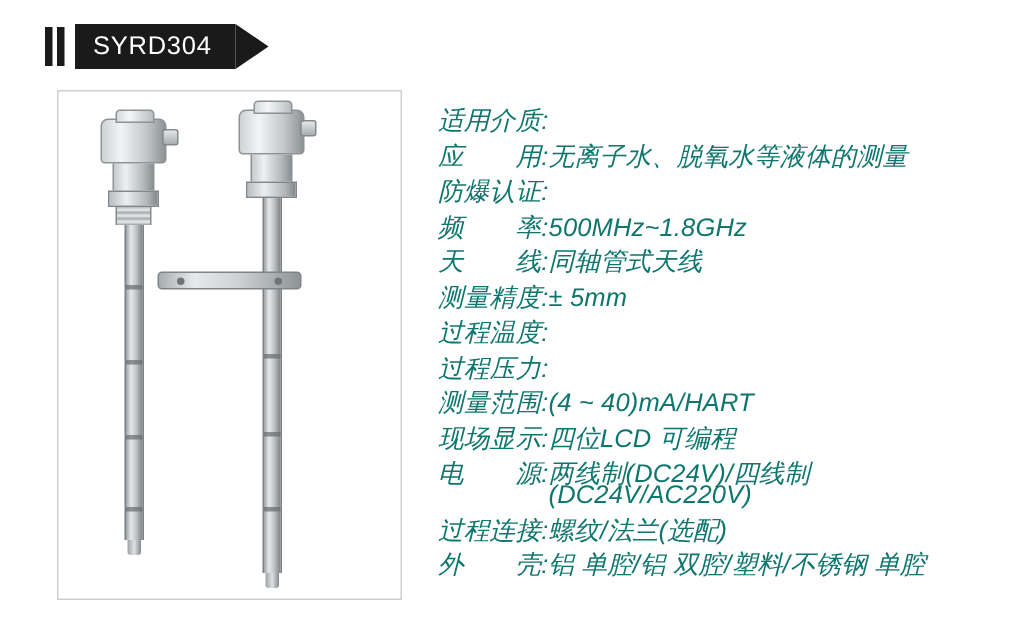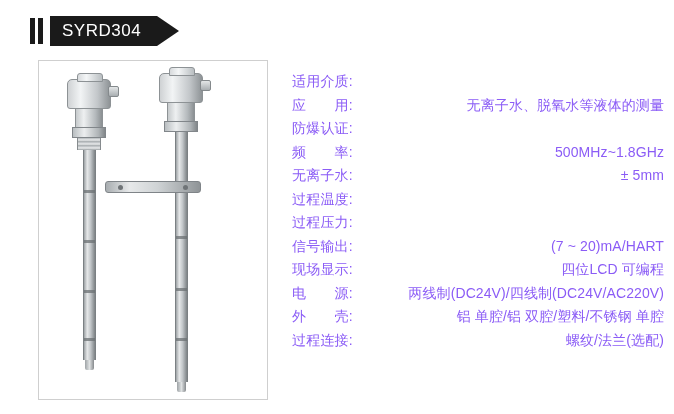--- a/index.html
+++ b/index.html
@@ -11,21 +11,20 @@
     height: 414px;
     background: #ffffff;
     font-family: "Liberation Sans", sans-serif;
     color: #1a1a1a;
     overflow: hidden;
   }
   .page {
     position: relative;
     width: 668px;
     height: 414px;
-    text-align: right;
   }
 
   
   .header {
     position: absolute;
     left: 30px;
     top: 16px;
     display: flex;
     align-items: stretch;
     height: 30px;
@@ -193,23 +192,24 @@
   .specs {
     position: absolute;
     left: 292px;
     top: 74px;
     width: 372px;
   }
   .spec-row {
     display: flex;
     align-items: baseline;
     margin-bottom: 9.5px;
-    font-size: 14px;
+    font-size: 17px;
     line-height: 14px;
-    color: #8b5cf6;
+    color: #0f766e;
+    font-style: italic;
   }
   .spec-label {
     flex: 0 0 auto;
     white-space: pre;
     letter-spacing: 0.2px;
   }
   .spec-value {
     flex: 1 1 auto;
     letter-spacing: 0.1px;
   }
@@ -275,44 +275,48 @@
       <span class="spec-value">无离子水、脱氧水等液体的测量</span>
     </div>
     <div class="spec-row">
       <span class="spec-label">防爆认证:</span>
     </div>
     <div class="spec-row">
       <span class="spec-label">频　　率:</span>
       <span class="spec-value">500MHz~1.8GHz</span>
     </div>
     <div class="spec-row">
-      <span class="spec-label">无离子水:</span>
+      <span class="spec-label">天　　线:</span>
+      <span class="spec-value">同轴管式天线</span>
+    </div>
+    <div class="spec-row">
+      <span class="spec-label">测量精度:</span>
       <span class="spec-value">± 5mm</span>
     </div>
     <div class="spec-row">
       <span class="spec-label">过程温度:</span>
     </div>
     <div class="spec-row">
       <span class="spec-label">过程压力:</span>
     </div>
     <div class="spec-row">
-      <span class="spec-label">信号输出:</span>
-      <span class="spec-value">(7 ~ 20)mA/HART</span>
+      <span class="spec-label">测量范围:</span>
+      <span class="spec-value">(4 ~ 40)mA/HART</span>
     </div>
     <div class="spec-row">
       <span class="spec-label">现场显示:</span>
       <span class="spec-value">四位LCD 可编程</span>
     </div>
     <div class="spec-row">
       <span class="spec-label">电　　源:</span>
       <span class="spec-value">两线制(DC24V)/四线制(DC24V/AC220V)</span>
     </div>
     <div class="spec-row">
+      <span class="spec-label">过程连接:</span>
+      <span class="spec-value">螺纹/法兰(选配)</span>
+    </div>
+    <div class="spec-row">
       <span class="spec-label">外　　壳:</span>
       <span class="spec-value">铝 单腔/铝 双腔/塑料/不锈钢 单腔</span>
     </div>
-    <div class="spec-row">
-      <span class="spec-label">过程连接:</span>
-      <span class="spec-value">螺纹/法兰(选配)</span>
-    </div>
   </div>
 
 </div>
 
 </body></html>

